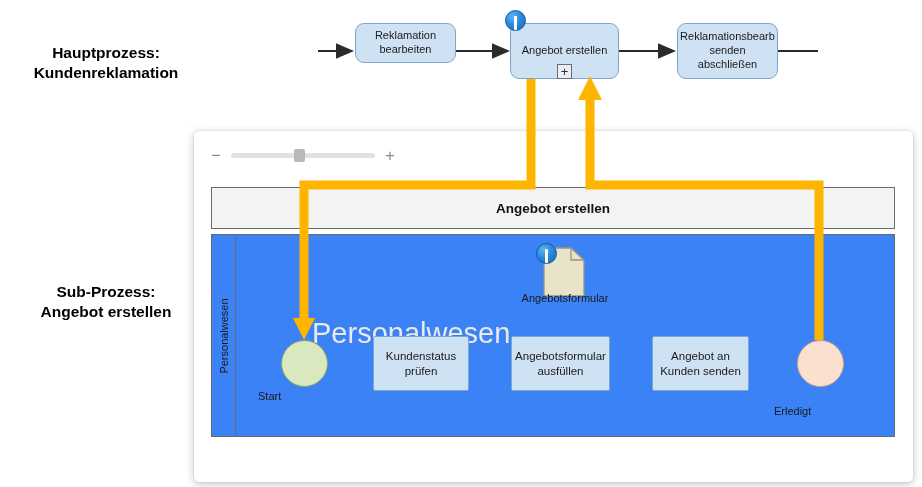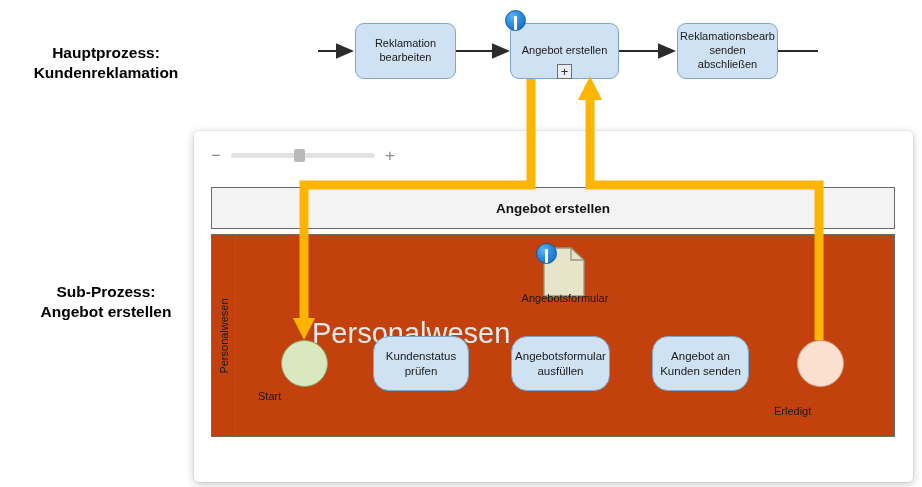--- a/index.html
+++ b/index.html
@@ -39,21 +39,21 @@
     display: flex;
     align-items: center;
     justify-content: center;
     text-align: center;
     font-size: 11px;
     line-height: 1.25;
     color: #1a1a1a;
     white-space: pre-line;
     padding: 2px 4px;
   }
-  .task.sub-task { font-size: 11.5px; border-radius: 16px; text-align: center; }
+  .task.sub-task { font-size: 11.5px; border-radius: 2px; text-align: center; }
 
   .event {
     position: absolute;
     box-sizing: border-box;
     border-radius: 50%;
   }
   .event-start {
     background: #d9e8bf;
     border: 1.6px solid #8aa35f;
   }
@@ -190,21 +190,21 @@
     color: #111;
   }
   #lane-box {
     position: absolute;
     left: 17px;
     top: 103px;
     width: 684px;
     height: 203px;
     box-sizing: border-box;
     border: 1.4px solid #6a6a6a;
-    background: #c2410c;
+    background: #3b82f6;
   }
   #lane-strip {
     position: absolute;
     left: 0;
     top: 0;
     width: 24px;
     height: 100%;
     box-sizing: border-box;
     border-right: 1.4px solid #6a6a6a;
     display: flex;
@@ -284,21 +284,21 @@
   <line x1="329" y1="363" x2="373" y2="363" stroke="#3c3c3c" stroke-width="2" marker-end="url(#arrow-gray)"></line>
   <line x1="468" y1="363" x2="508" y2="363" stroke="#3c3c3c" stroke-width="2" marker-end="url(#arrow-gray)"></line>
   <line x1="609" y1="363" x2="650" y2="363" stroke="#3c3c3c" stroke-width="2" marker-end="url(#arrow-gray)"></line>
   <line x1="750" y1="363" x2="795" y2="363" stroke="#3c3c3c" stroke-width="2" marker-end="url(#arrow-gray)"></line>
 </svg>
 
 <svg id="assoc-layer">
   <line x1="564" y1="305" x2="564" y2="336" stroke="#9a9a9a" stroke-width="1.4" stroke-dasharray="4,3" marker-end="url(#arrow-dash)"></line>
 </svg>
 
-<div class="task" id="task-reklamation-bearbeiten" style="left:355px; top:23px; width:101px; height:56px;">Reklamation
+<div class="task" id="task-reklamation-bearbeiten" style="left:355px; top:23px; width:101px; height:40px;">Reklamation
 bearbeiten</div>
 
 <div class="task" id="task-angebot-erstellen" style="left:510px; top:23px; width:109px; height:56px;">Angebot erstellen</div>
 
 <div class="badge" id="badge-angebot-erstellen" style="left:505px; top:10px;"></div>
 
 <div class="plus-marker" id="marker-angebot-erstellen" style="left:557px; top:64px;">+</div>
 
 <div class="task" id="task-reklamationsbearbeitung" style="left:677px; top:23px; width:101px; height:56px;">Reklamationsbearb
 senden abschließen</div>

